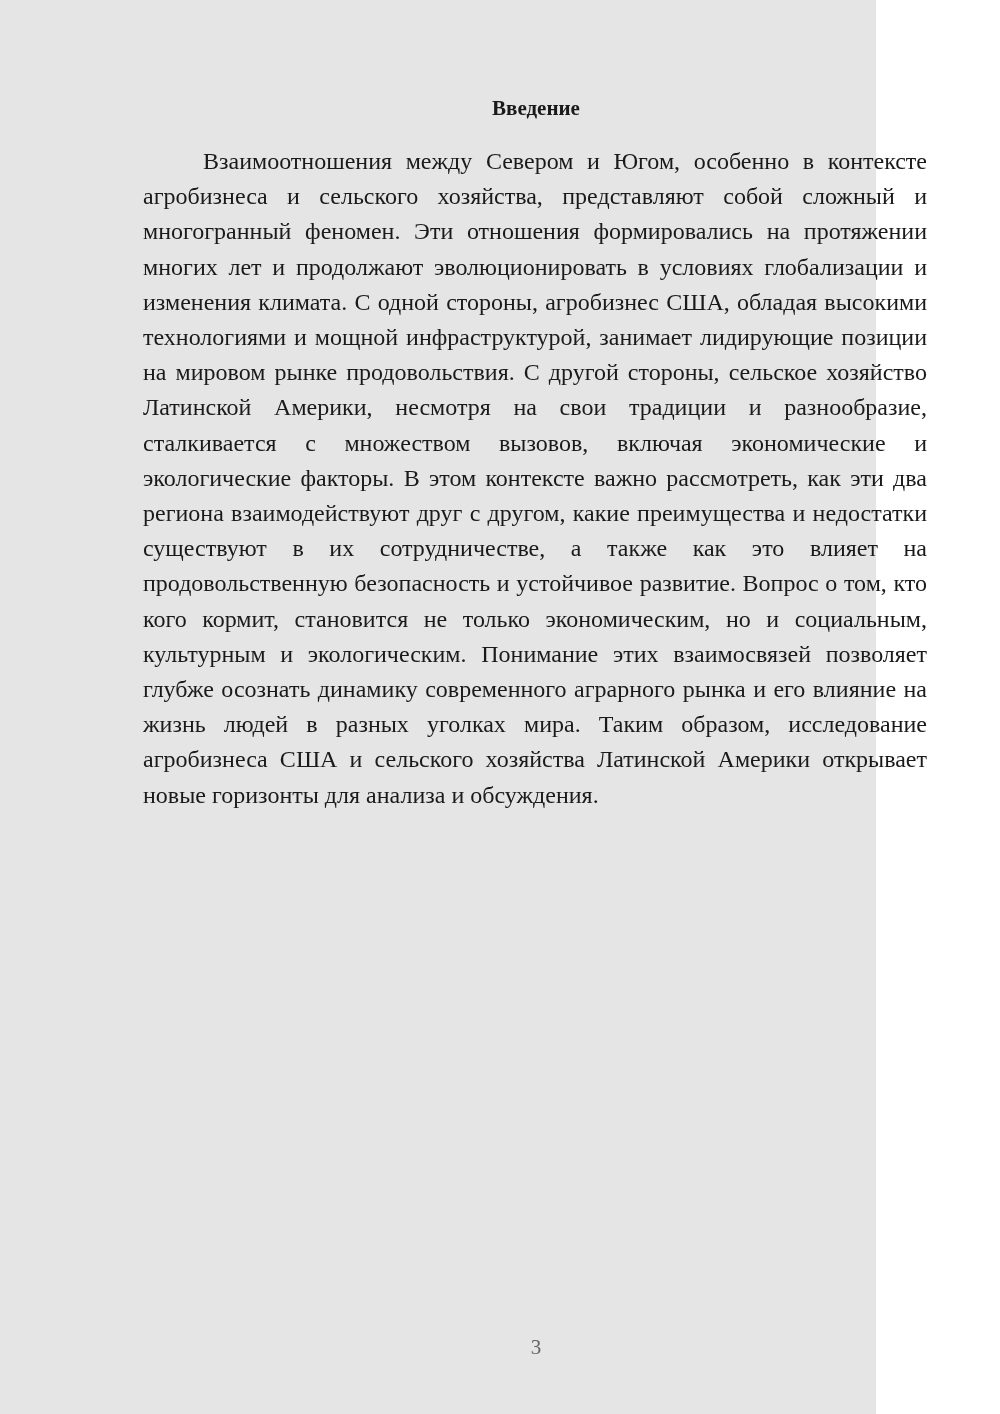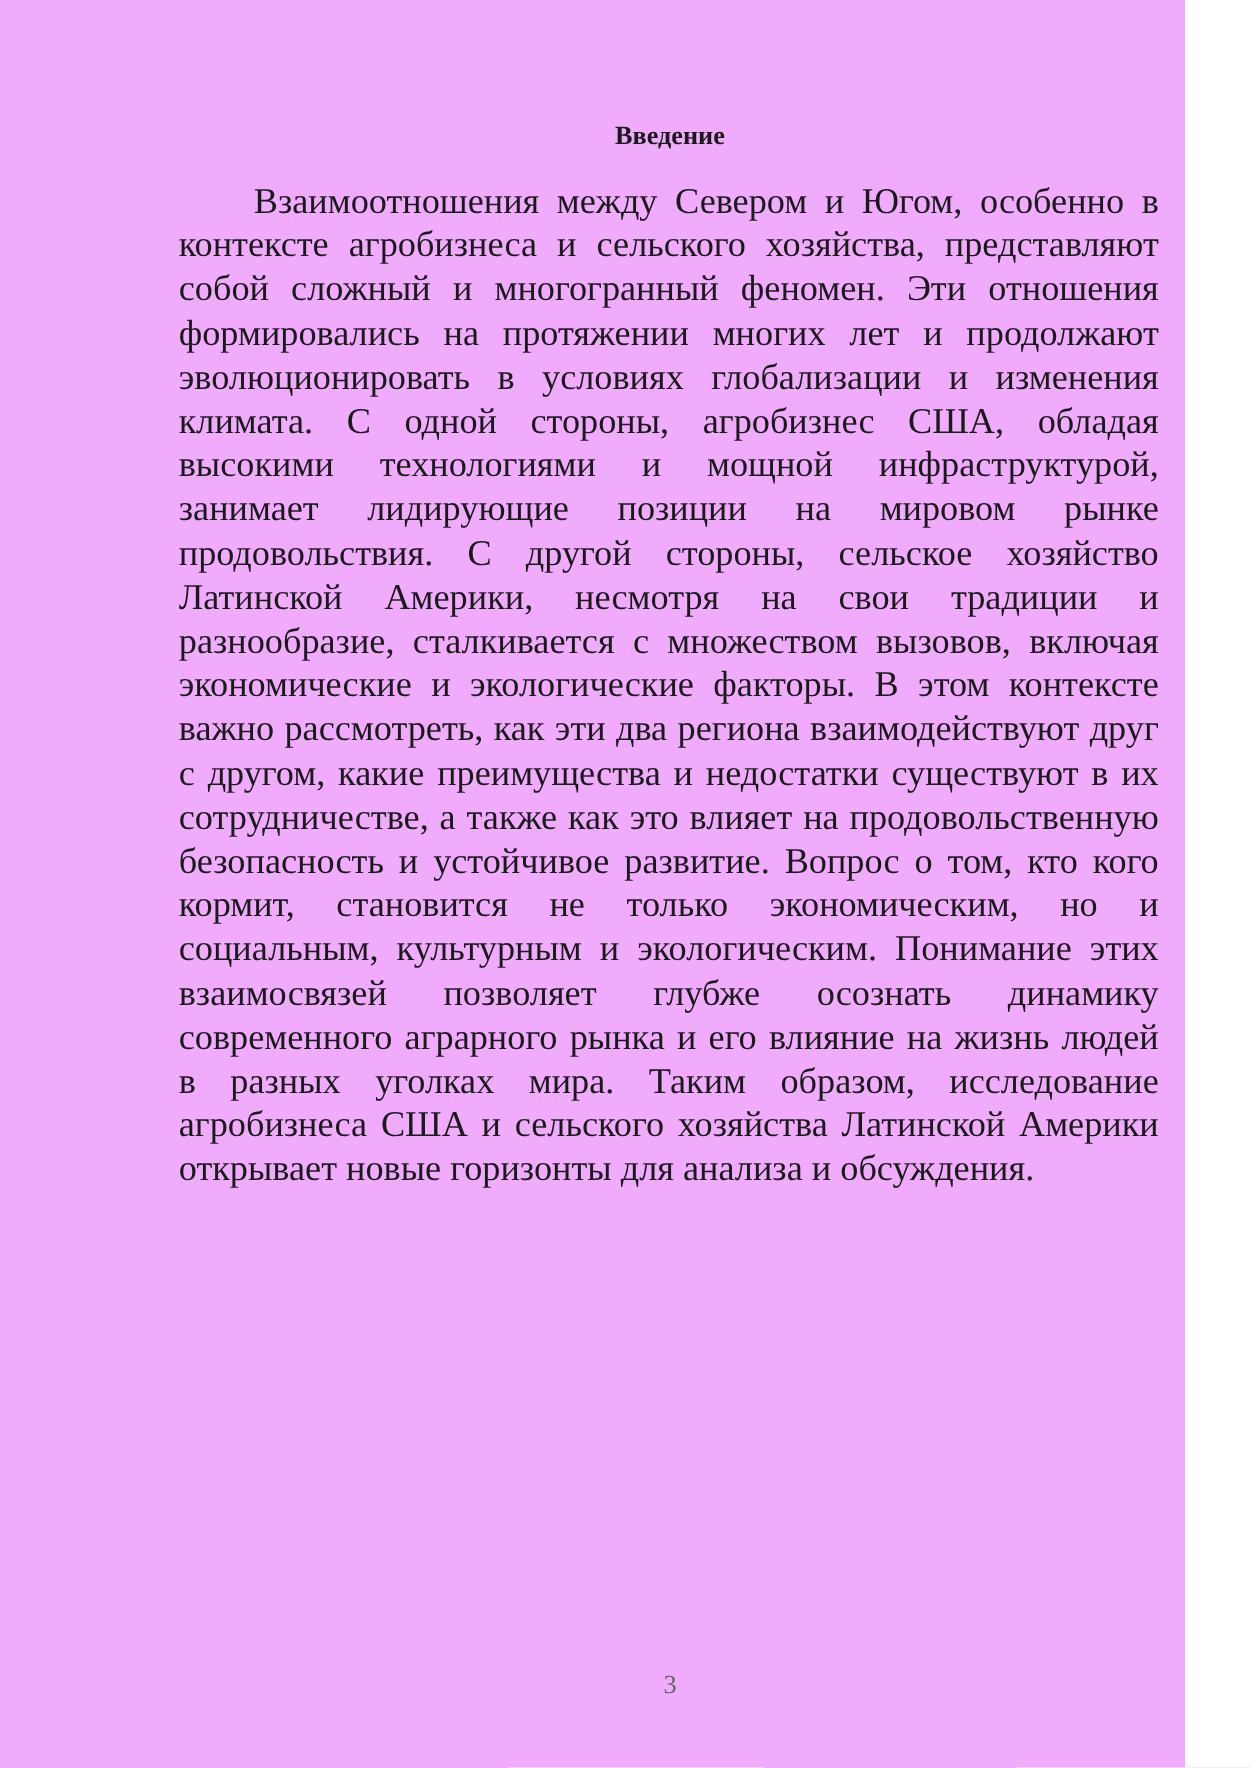--- a/index.html
+++ b/index.html
@@ -1,24 +1,24 @@
 <!DOCTYPE html>
 <html><head>
 <meta charset="utf-8">
 <style>
   html, body { margin: 0; padding: 0; background: #ffffff; }
   body { width: 1000px; height: 1414px; position: relative; overflow: hidden; }
-  .page { position: absolute; left: 0; top: 0; width: 948px; height: 1414px; background: #f0abfc; }
+  .page { position: absolute; left: 0; top: 0; width: 876px; height: 1414px; background: #e5e5e5; }
   .title {
     position: absolute; left: 0; width: 1072px; top: 96px; text-align: center;
     font-family: "Liberation Serif", serif; font-weight: bold; font-size: 21px; color: #1a1a1a;
   }
   .body-text {
     position: absolute; left: 143px; width: 784px; top: 144px;
-    font-family: "Liberation Serif", serif; font-size: 29px; line-height: 35.2px; color: #1a1a1a;
+    font-family: "Liberation Serif", serif; font-size: 24px; line-height: 35.2px; color: #1a1a1a;
     text-align: justify; text-indent: 60px;
     hyphens: none;
   }
   .page-number {
     position: absolute; left: 0; width: 1072px; top: 1335px; text-align: center;
     font-family: "Liberation Serif", serif; font-size: 21px; color: #666666;
   }
 </style>
 </head>
 <body>

